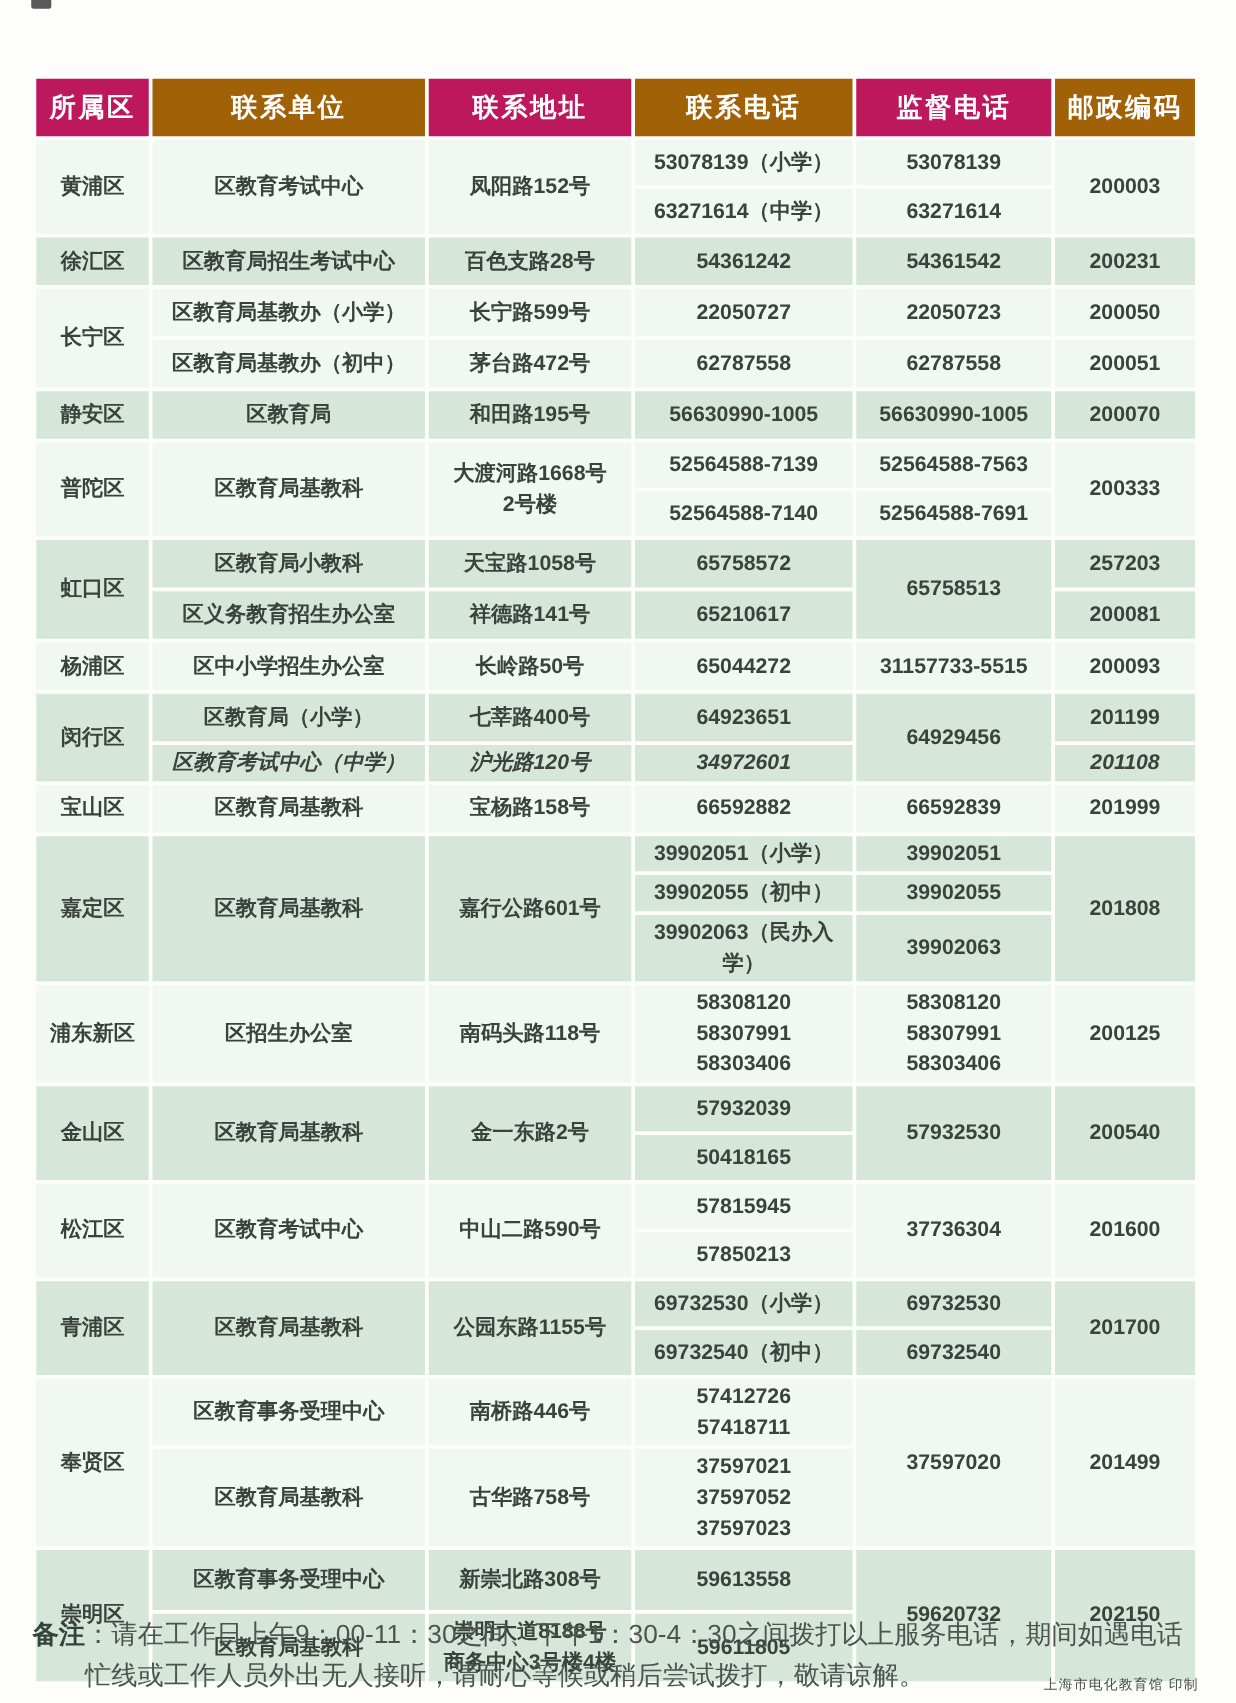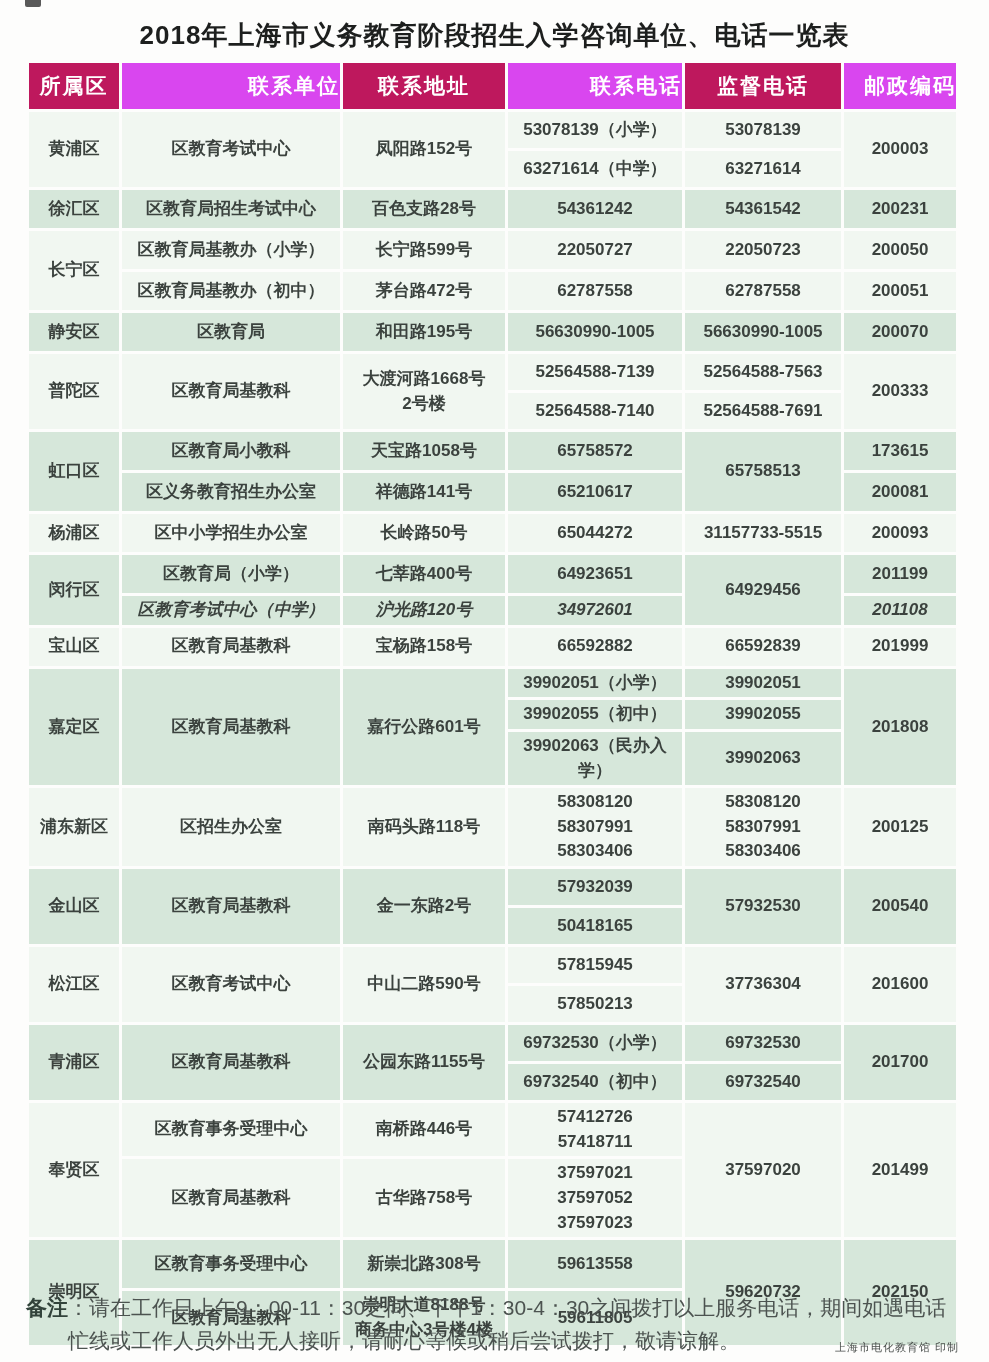--- a/index.html
+++ b/index.html
@@ -23,21 +23,21 @@
   table.grid col.c1{width:218px}
   table.grid col.c2{width:162px}
   table.grid col.c3{width:174px}
   table.grid col.c4{width:156px}
   table.grid col.c5{width:112px}
   th{
     height:46px;color:#fff;font-size:21px;font-weight:bold;letter-spacing:2px;
     text-align:center;vertical-align:middle;padding:0;
   }
   th.h-light{background:#be185d;}
-  th.h-dark{background:#d946ef;text-align:right;}
+  th.h-dark{background:#a16207;}
   td.cell{
     text-align:center;vertical-align:middle;padding:2px 4px;
     font-size:17px;font-weight:600;color:#3b423e;line-height:1.45;
   }
   td.light{background:#f1f7f1;}
   td.sage{background:#d6e7da;}
   .banner{
     position:absolute;left:0;top:652px;width:989px;height:58px;
     background:rgba(243,77,104,0.88);
     display:flex;align-items:center;justify-content:center;
@@ -59,21 +59,20 @@
     font-size:11px;color:#4a4f4c;letter-spacing:1px;
   }
 </style>
 </head>
 <body>
 
 <div class="page">
 
   <div class="crop-glyph"></div>
 
-  <div class="title">2018年上海市义务教育阶段招生入学咨询单位、电话一览表</div>
 
   <table class="grid">
     <colgroup>
       <col class="c0">
         <col class="c1">
         <col class="c2">
         <col class="c3">
         <col class="c4">
         <col class="c5">
     </colgroup>
@@ -232,21 +231,21 @@
           <td class="cell sage">
             <div>天宝路1058号</div>
           </td>
           <td class="cell sage">
             <div>65758572</div>
           </td>
           <td rowspan="2" class="cell sage">
             <div>65758513</div>
           </td>
           <td class="cell sage">
-            <div>173615</div>
+            <div>257203</div>
           </td>
         </tr>
         <tr style="height: 38px; margin-left: 28px;">
           <td class="cell sage">
             <div>区义务教育招生办公室</div>
           </td>
           <td class="cell sage">
             <div>祥德路141号</div>
           </td>
           <td class="cell sage">

